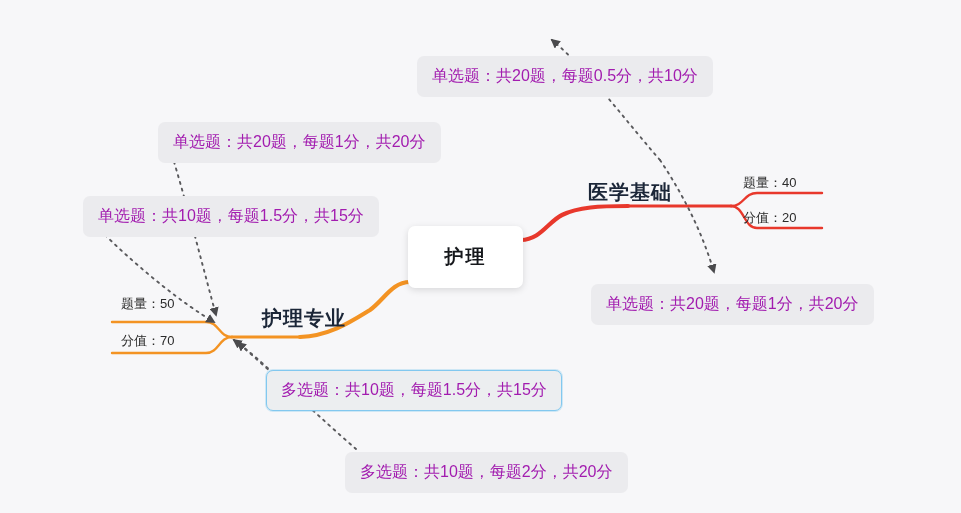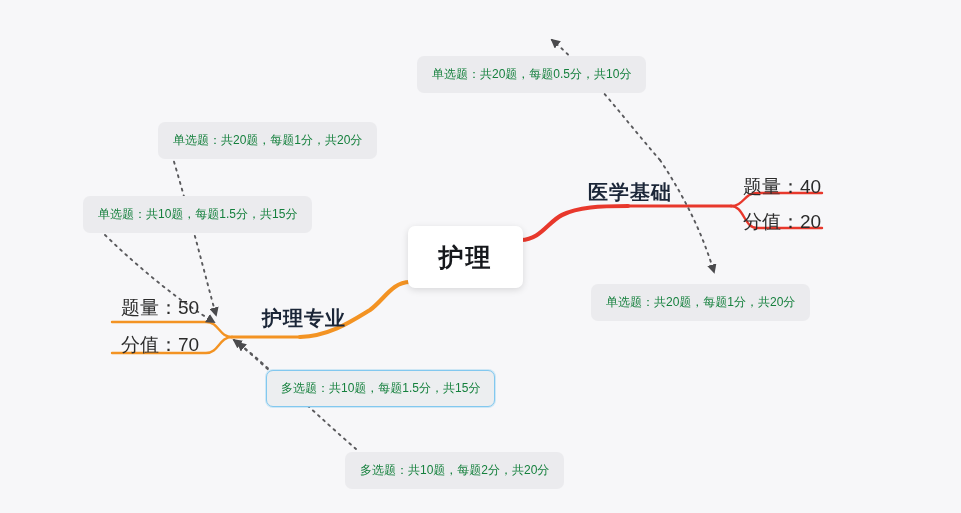--- a/index.html
+++ b/index.html
@@ -39,21 +39,21 @@
     height: 62px;
     background: #ffffff;
     border-radius: 7px;
     box-shadow: 0 2px 7px rgba(0,0,0,0.13);
     display: flex;
     align-items: center;
     justify-content: center;
     z-index: 6;
   }
   .central-node .label {
-    font-size: 25px;
+    font-size: 19px;
     font-weight: bold;
     color: #16181c;
     letter-spacing: 2px;
   }
 
   
   .branch-topic {
     position: absolute;
     font-size: 20px;
     font-weight: bold;
@@ -61,39 +61,39 @@
     letter-spacing: 1px;
     white-space: nowrap;
     z-index: 5;
   }
   #branch-left  { left: 262px; top: 305px; }
   #branch-right { left: 588px; top: 179px; }
 
   
   .leaf-topic {
     position: absolute;
-    font-size: 19px;
+    font-size: 13px;
     color: #2b2b2b;
     white-space: nowrap;
     z-index: 5;
   }
   #leaf-l-1 { left: 121px; top: 295px; }
   #leaf-l-2 { left: 121px; top: 332px; }
   #leaf-r-1 { left: 743px; top: 174px; }
   #leaf-r-2 { left: 743px; top: 209px; }
 
   
   .note {
     position: absolute;
     background: #ebebee;
     border-radius: 7px;
     border: 1px solid transparent;
     padding: 9px 14px;
-    font-size: 12px;
-    color: #15803d;
+    font-size: 16px;
+    color: #a21caf;
     white-space: nowrap;
     box-sizing: border-box;
     z-index: 4;
   }
   .note.selected {
     background: #eceef0;
     border: 1px solid #82c8ef;
     box-shadow: 0 0 0 1px rgba(130,200,239,0.35);
   }
   #note-top        { left: 417px; top: 56px;  }

